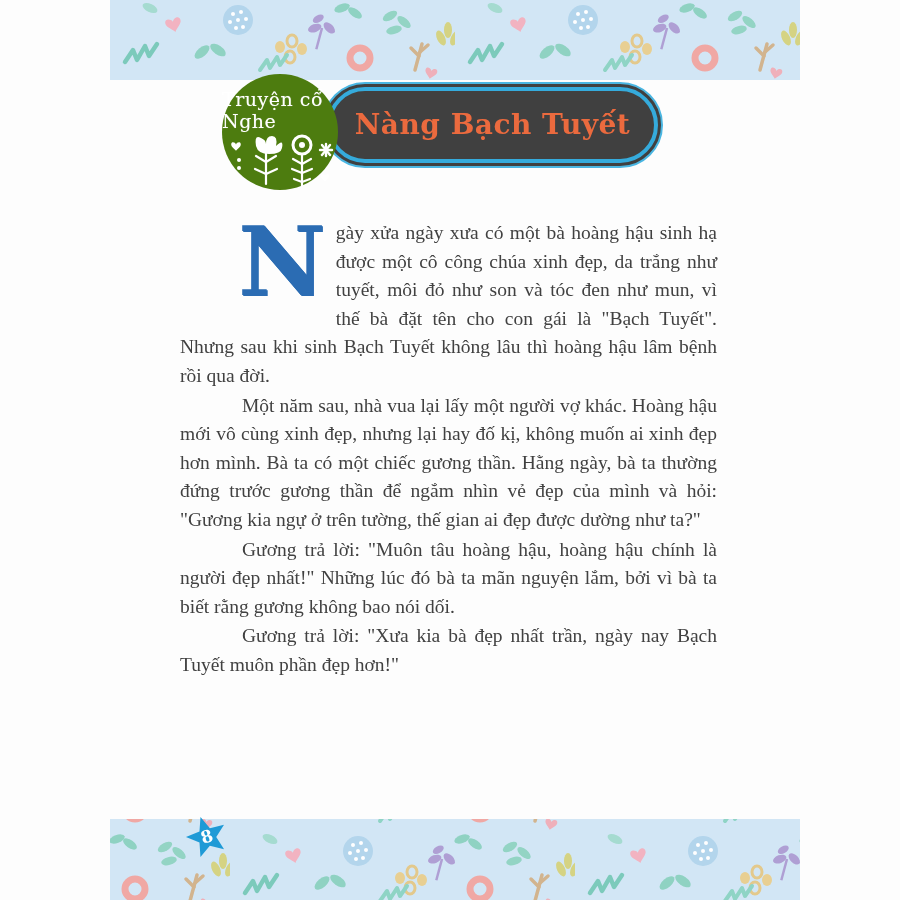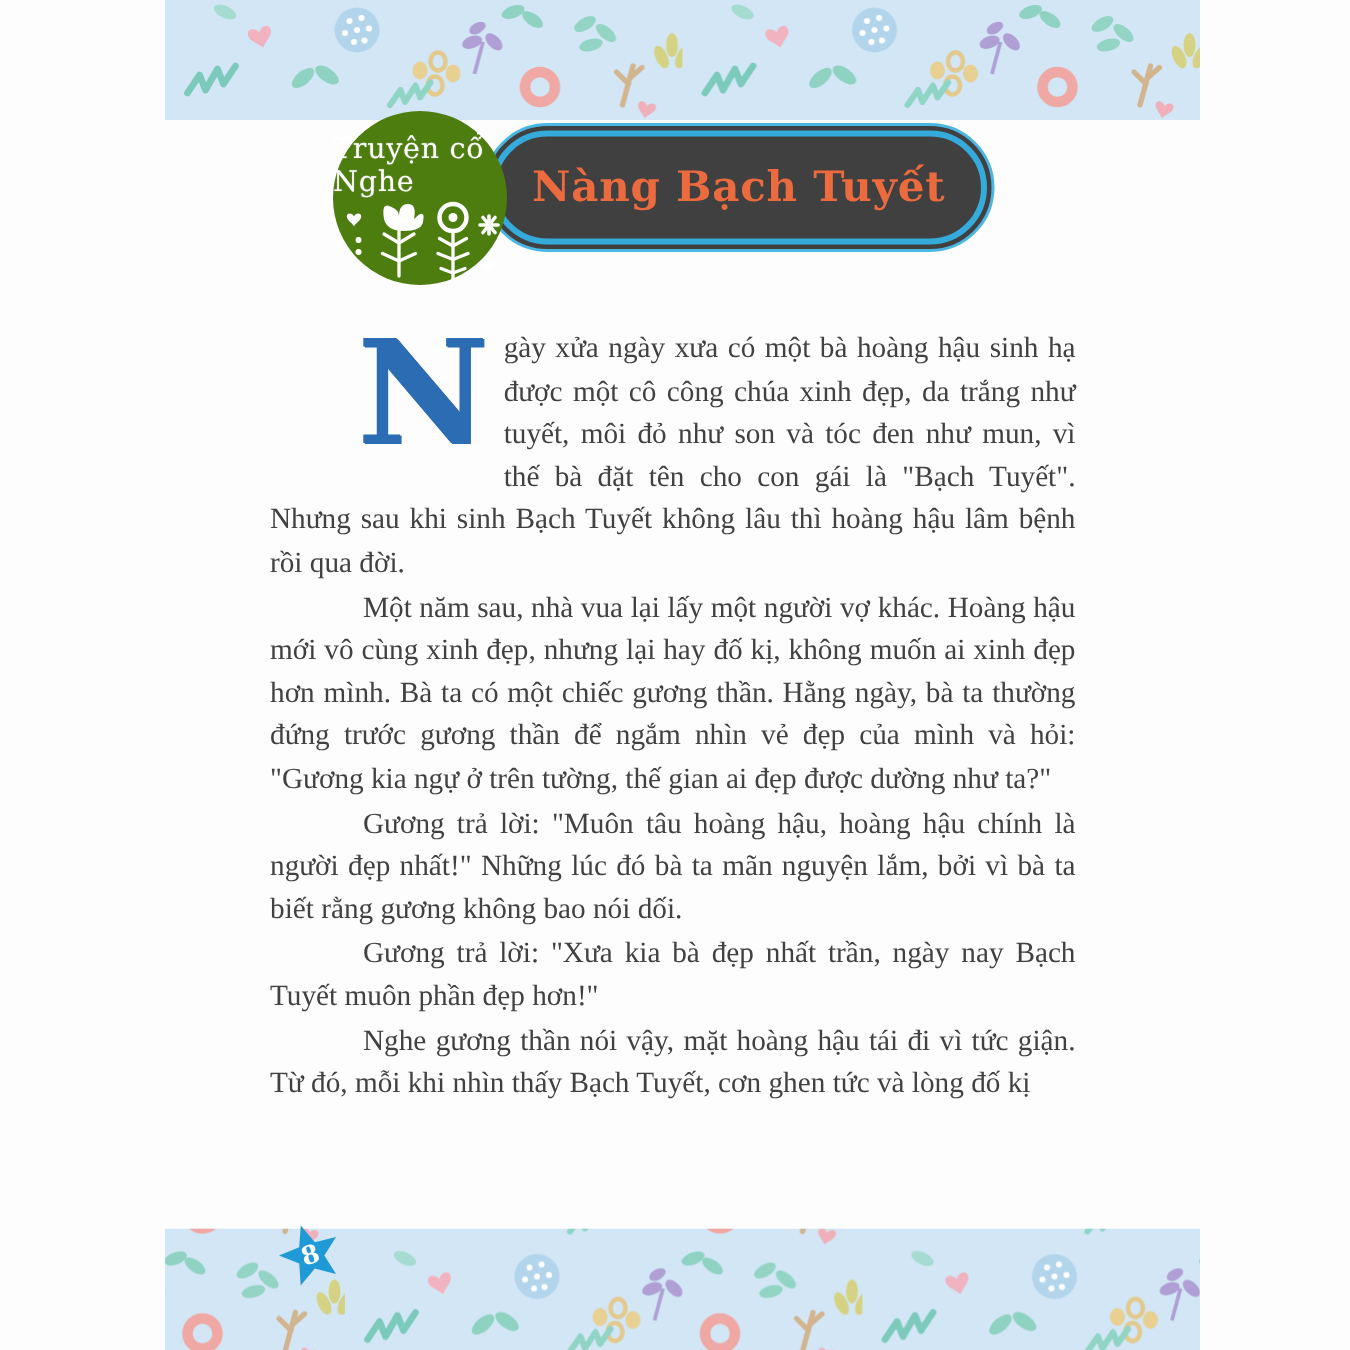--- a/index.html
+++ b/index.html
@@ -159,21 +159,20 @@
     <div class="title-text">
       <span>Nàng Bạch Tuyết</span>
     </div>
   </div>
 
   <div class="story" id="story">
       <div class="para lead"><span class="dropcap">N</span>gày xửa ngày xưa có một bà hoàng hậu sinh hạ được một cô công chúa xinh đẹp, da trắng như tuyết, môi đỏ như son và tóc đen như mun, vì thế bà đặt tên cho con gái là "Bạch Tuyết". Nhưng sau khi sinh Bạch Tuyết không lâu thì hoàng hậu lâm bệnh rồi qua đời.</div>
       <div class="para">Một năm sau, nhà vua lại lấy một người vợ khác. Hoàng hậu mới vô cùng xinh đẹp, nhưng lại hay đố kị, không muốn ai xinh đẹp hơn mình. Bà ta có một chiếc gương thần. Hằng ngày, bà ta thường đứng trước gương thần để ngắm nhìn vẻ đẹp của mình và hỏi: "Gương kia ngự ở trên tường, thế gian ai đẹp được dường như ta?"</div>
       <div class="para">Gương trả lời: "Muôn tâu hoàng hậu, hoàng hậu chính là người đẹp nhất!" Những lúc đó bà ta mãn nguyện lắm, bởi vì bà ta biết rằng gương không bao nói dối.</div>
       <div class="para">Gương trả lời: "Xưa kia bà đẹp nhất trần, ngày nay Bạch Tuyết muôn phần đẹp hơn!"</div>
-      <div class="para">Nghe gương thần nói vậy, mặt hoàng hậu tái đi vì tức giận. Từ đó, mỗi khi nhìn thấy Bạch Tuyết, cơn ghen tức và lòng đố kị</div>
     </div>
 
   <svg class="page-star" viewBox="-24 -24 48 48">
     <g transform="rotate(-18)">
       <path fill="#1f9ad6" d="M0,-21 L5.5,-7.5 L20,-6.5 L8.8,2.8 L12.4,17 L0,9.2 L-12.4,17 L-8.8,2.8 L-20,-6.5 L-5.5,-7.5 Z"></path>
       <text x="0" y="1" text-anchor="middle" dominant-baseline="middle" font-family="DejaVu Serif, serif" font-size="17" font-weight="bold" fill="#ffffff">8</text>
     </g>
   </svg>
 
 </div>

